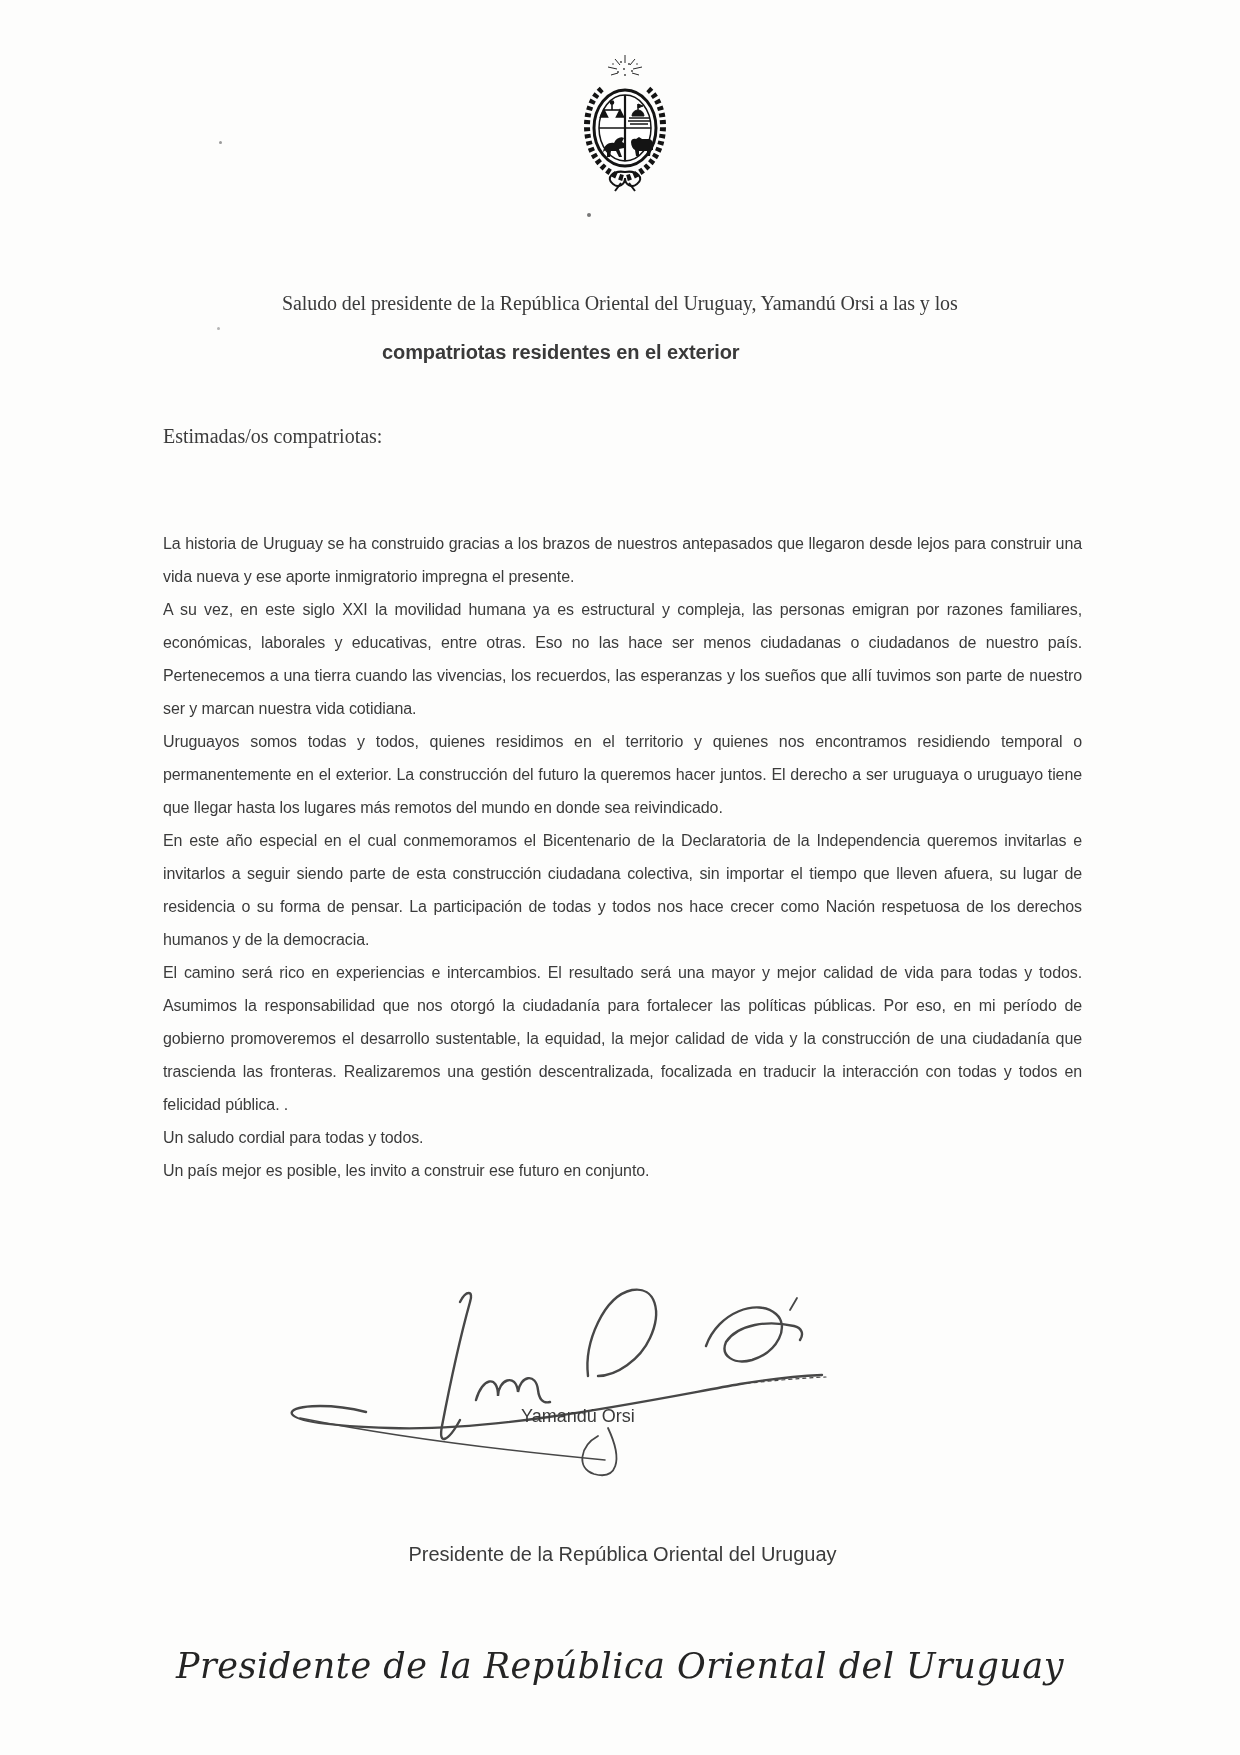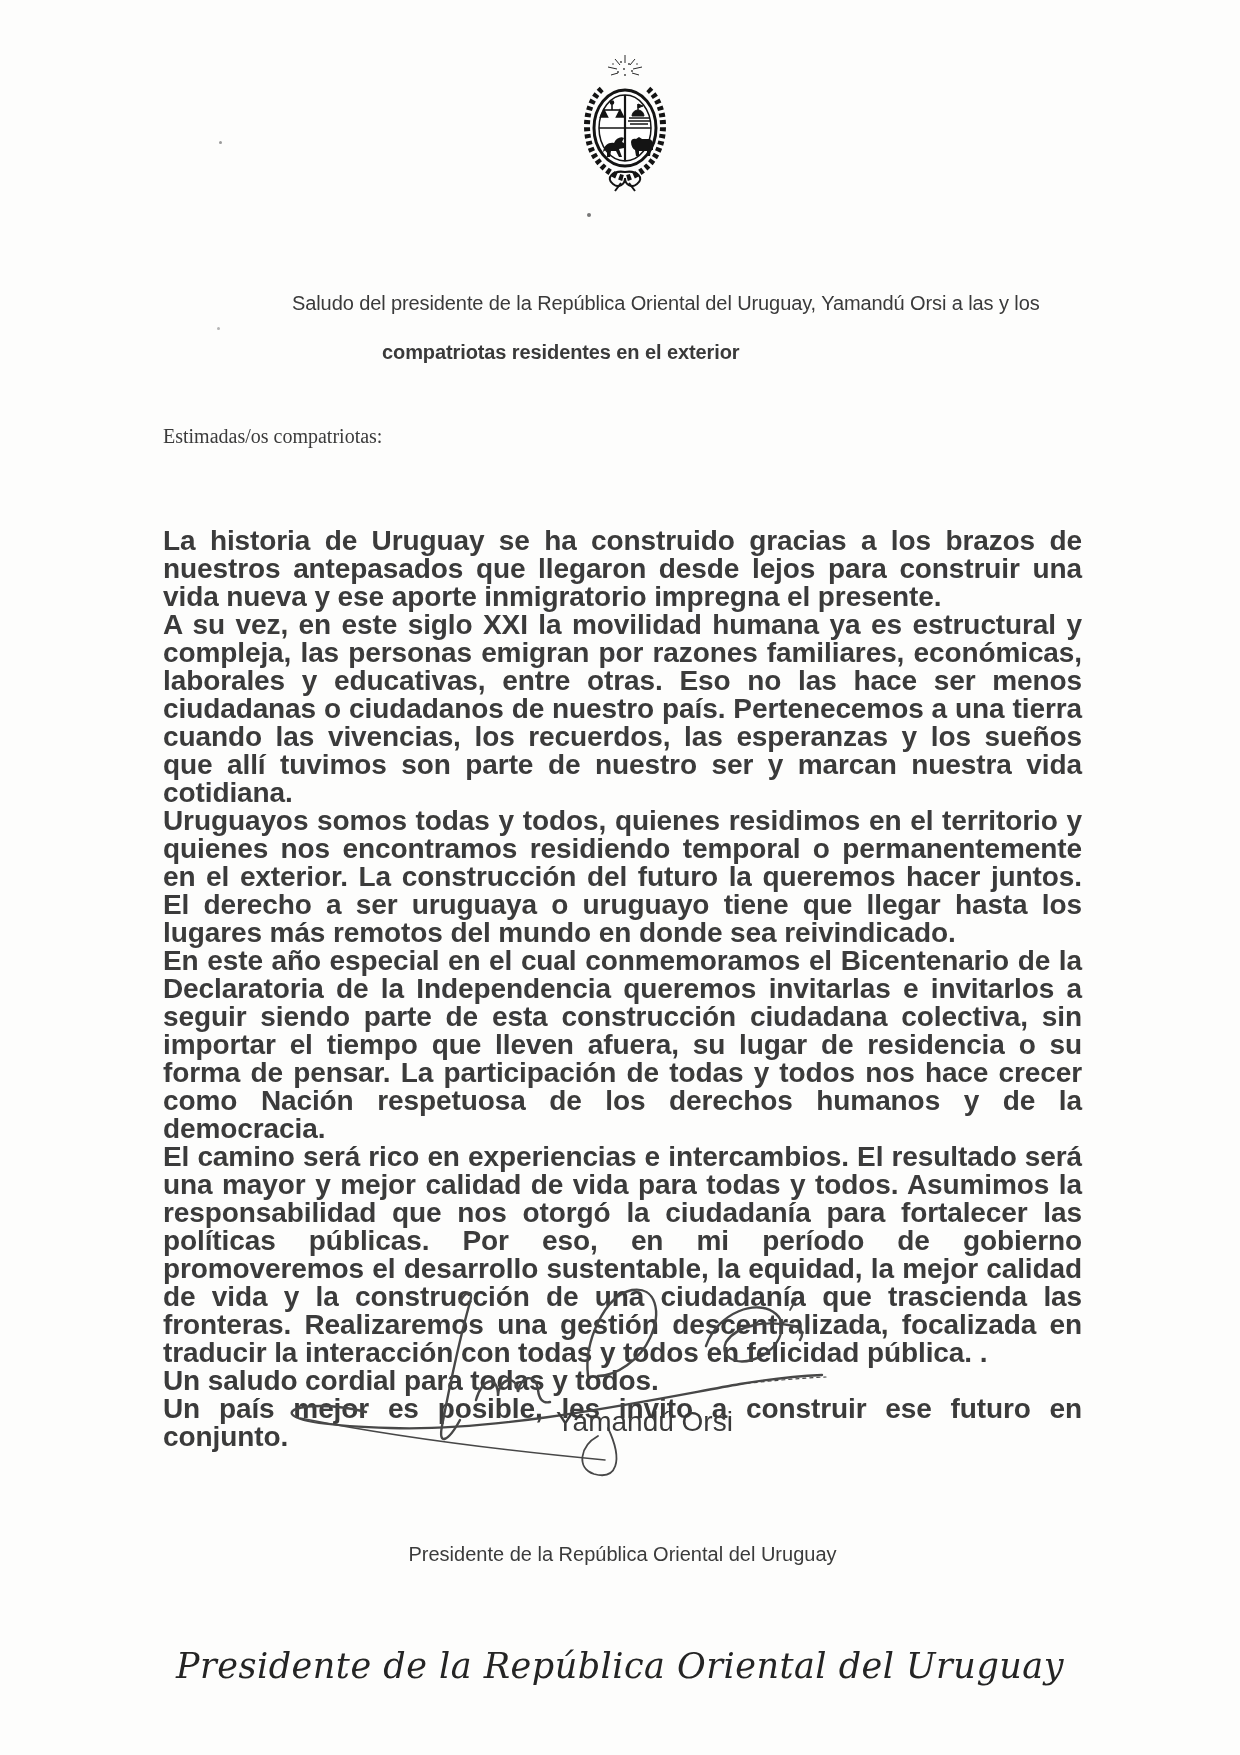--- a/index.html
+++ b/index.html
@@ -7,30 +7,30 @@
     position:relative; width:1240px; height:1755px; margin:0 auto;
     background:#fdfdfc; overflow:hidden;
     font-family:"Liberation Sans", sans-serif; color:#3b3b3b;
   }
   .crest { position:absolute; left:576px; top:52px; width:98px; height:142px; }
   .speck { position:absolute; border-radius:50%; background:#9a9a9a; }
   .speck.s1 { left:219px; top:141px; width:3px; height:3px; }
   .speck.s2 { left:217px; top:327px; width:3px; height:3px; background:#b5b5b5; }
   .speck.s3 { left:587px; top:213px; width:4px; height:4px; background:#777; }
   .title-line { position:absolute; font-size:20px; letter-spacing:-0.1px; color:#3a3a3a; white-space:nowrap; }
-  .title-line.l1 { left:292px; top:292px; }
+  .title-line.l1 { left:282px; top:292px;font-family:Liberation Serif, serif; }
   .title-line.l2 { left:382px; top:341px;font-weight:bold; }
   .salutation { position:absolute; left:163px; top:425px; font-size:20px;font-family:Liberation Serif, serif; }
   .body-block {
     position:absolute; left:163px; top:527px; width:919px;
-    font-size:28px; line-height:28px; text-align:justify; letter-spacing:-0.1px;font-weight:bold;
+    font-size:16px; line-height:33px; text-align:justify; letter-spacing:-0.1px;
   }
   .body-block p { margin:0; }
   .signature-svg { position:absolute; left:270px; top:1280px; width:580px; height:200px; }
-  .sig-name { position:absolute; left:556px; top:1406px; font-size:28px; color:#3a3a3a; }
+  .sig-name { position:absolute; left:521px; top:1406px; font-size:18px; color:#3a3a3a; }
   .sig-role { position:absolute; left:163px; top:1543px; width:919px; text-align:center; font-size:20px; }
   .footer-script {
     position:absolute; left:0; top:1646px; width:1240px; text-align:center;
     font-family:"DejaVu Serif", serif; font-style:italic; font-size:35px;
     color:#242424; letter-spacing:0.5px;
   }
 </style>
 </head>
 <body>
 

